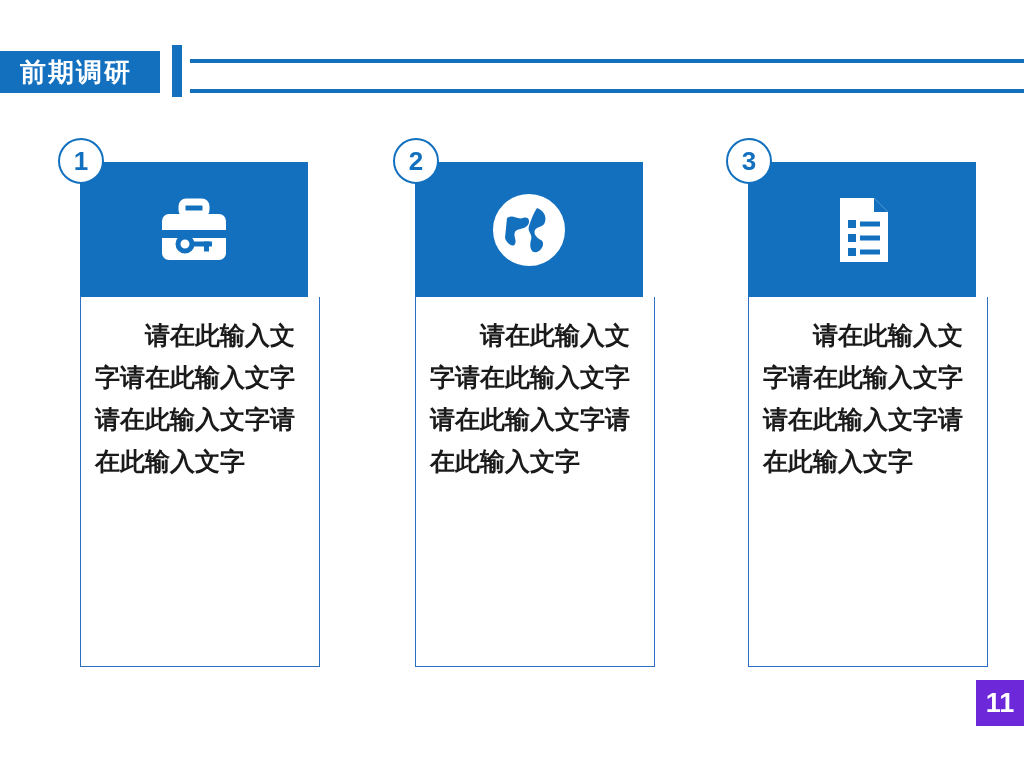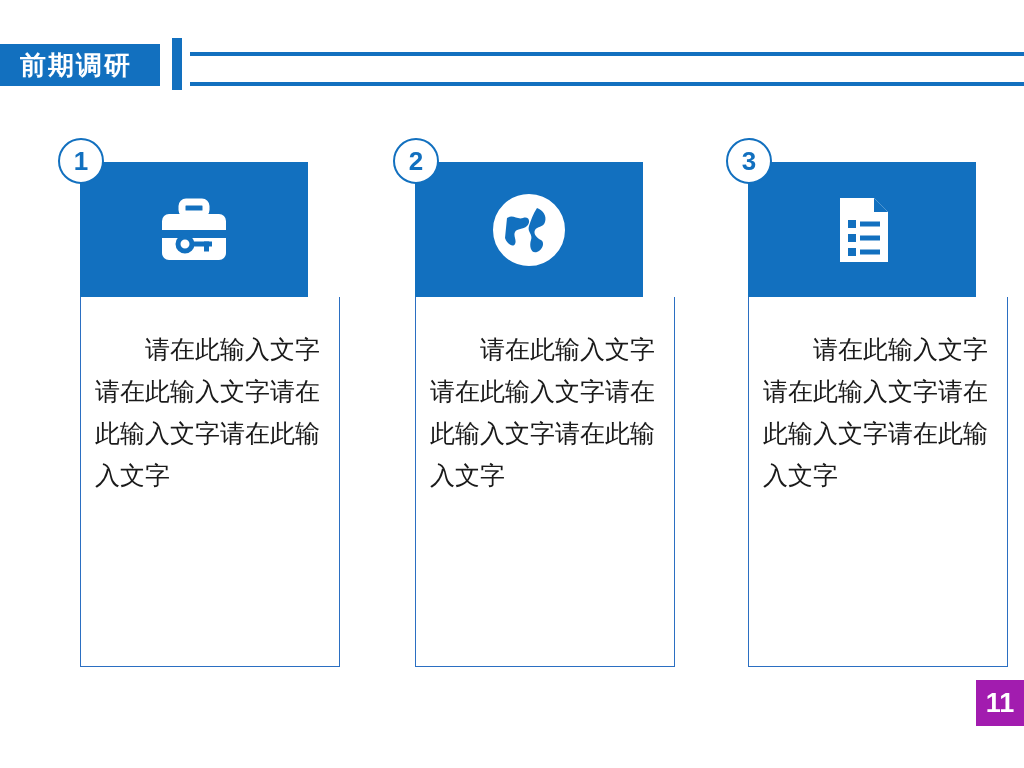--- a/index.html
+++ b/index.html
@@ -11,21 +11,21 @@
     height: 768px;
     background: #ffffff;
     font-family: "Liberation Sans", "DejaVu Sans", sans-serif;
     overflow: hidden;
     position: relative;
   }
 
   
   .header {
     position: absolute;
-    top: 8px;
+    top: 15px;
     left: 0;
     width: 1024px;
     height: 96px;
     text-align: center;
   }
   .header-badge {
     position: absolute;
     left: 0;
     top: 36px;
     height: 42px;
@@ -97,26 +97,27 @@
   .card-head {
     width: 228px;
     height: 135px;
     background: #1270bf;
     display: flex;
     align-items: center;
     justify-content: center;
     box-sizing: border-box;
   }
   .card-body {
-    width: 260px;
+    width: 240px;
     height: 370px;
     border: 1px solid #2b6fc2;
     border-top: none;
     box-sizing: border-box;
-    padding: 32px 14px 0 14px;
+    padding: 18px 14px 0 14px;
+    font-weight: bold;
   }
   .card-text {
     font-size: 25px;
     line-height: 42px;
     color: #1a1a1a;
     text-indent: 50px;
     word-break: break-all;
     font-family: "DejaVu Sans", "Liberation Sans", sans-serif;
   }
 
@@ -150,21 +151,21 @@
     display: block;
   }
 
   
   .page-number {
     position: absolute;
     right: 0;
     bottom: 42px;
     width: 48px;
     height: 46px;
-    background: #a21caf;
+    background: #6d28d9;
     color: #ffffff;
     font-size: 27px;
     font-weight: bold;
     display: flex;
     align-items: center;
     justify-content: center;
   }
 </style>
 </head>
 <body>

